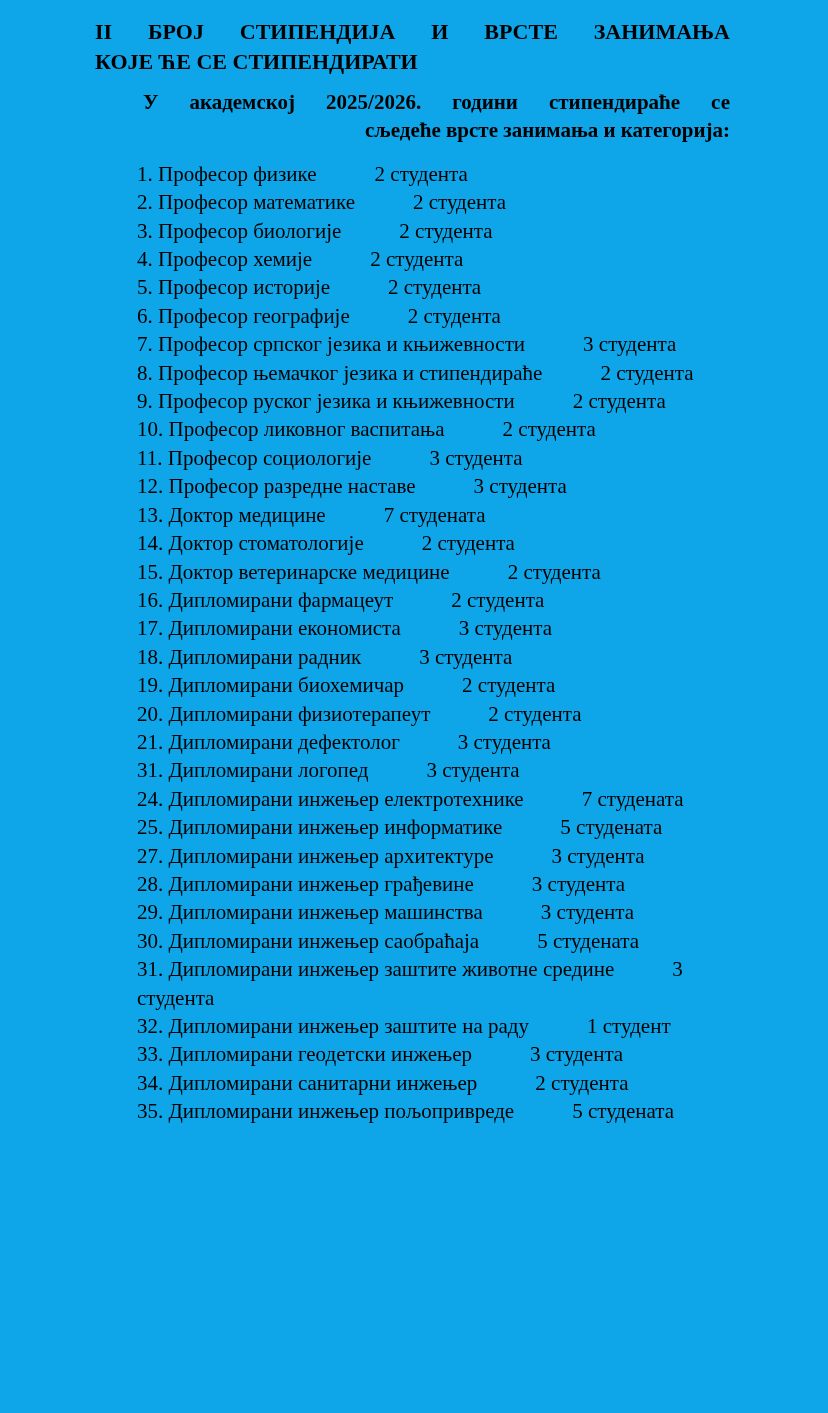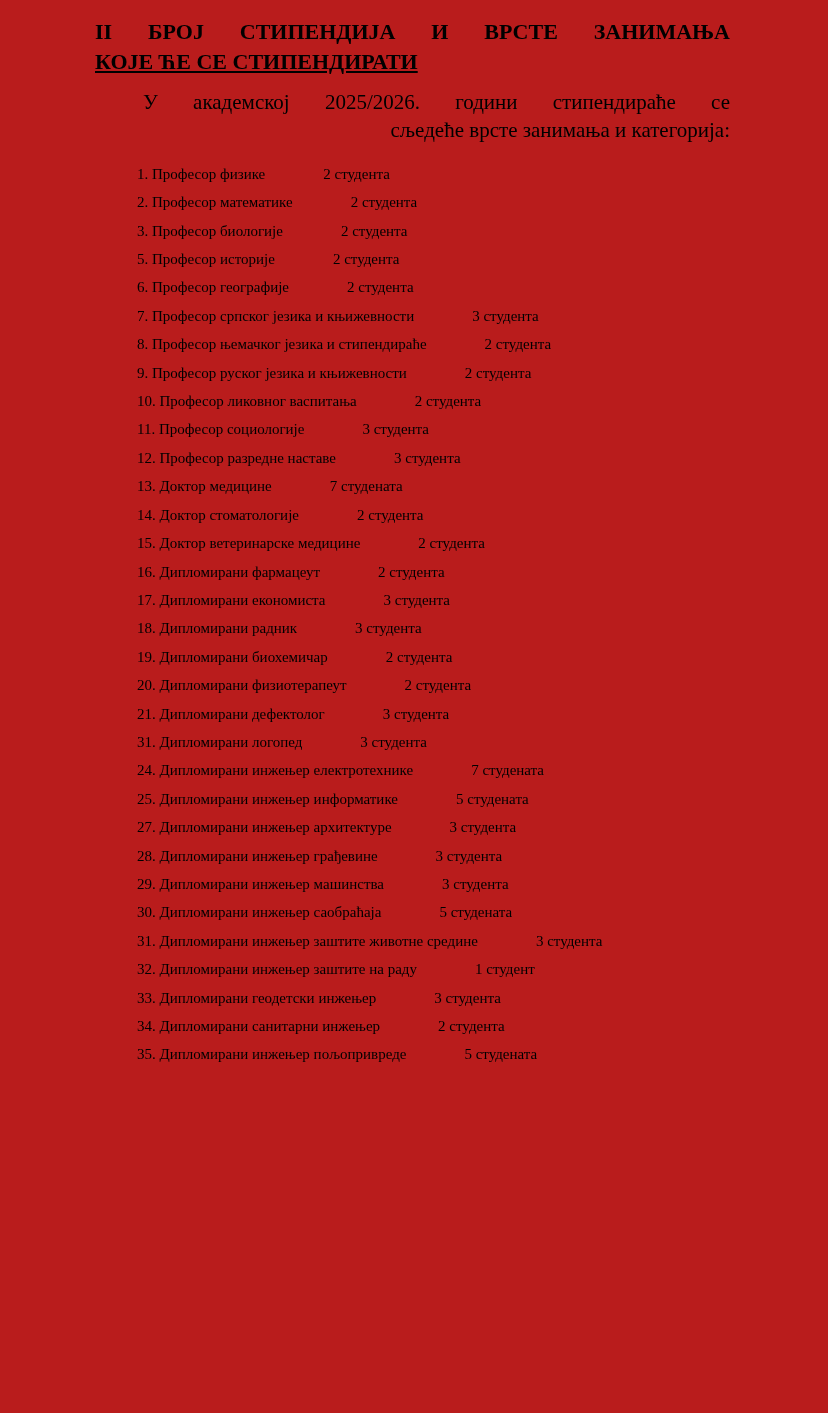--- a/index.html
+++ b/index.html
@@ -25,73 +25,74 @@
     line-height: 30px;
   }
   .heading .hl1 {
     display: block;
     text-align: justify;
     text-align-last: justify;
   }
   .heading .hl2 {
     display: block;
     text-align: left;
-    text-decoration: underline;
   }
   .intro {
     margin: 11px 0 0 0;
     font-size: 21px;
     line-height: 28.4px;
+    font-weight: bold;
   }
   .intro .il1 {
     display: block;
     text-indent: 48px;
     text-align: justify;
     text-align-last: justify;
   }
   .intro .il2 {
     display: block;
     text-align: right;
   }
   .list {
     margin: 15px 0 16px 42px;
-    font-size: 15px;
+    font-size: 21px;
     line-height: 28.4px;
   }
   .item {
     text-align: left;
   }
   .gap {
     display: inline-block;
     width: 58px;
     height: 1px;
   }
 </style>
 </head>
 <body>
 
-<div class="page" style="color: rgb(0, 0, 0); background: #b91c1c;">
+<div class="page" style="color: rgb(0, 0, 0); background: #0ea5e9;">
 
   <h1 class="heading">
     <span class="hl1">II БРОЈ СТИПЕНДИЈА И ВРСТЕ ЗАНИМАЊА</span>
     <span class="hl2">КОЈЕ ЋЕ СЕ СТИПЕНДИРАТИ</span>
   </h1>
 
   <p class="intro">
     <span class="il1">У академској 2025/2026. години стипендираће се</span>
     <span class="il2">сљедеће врсте занимања и категорија:</span>
   </p>
 
   <div class="list" id="scholarship-list">
   <div class="item"><span class="no">1.</span> <span class="occ">Професор физике</span><span class="gap"></span><span class="quota">2 студента</span></div>
 
   <div class="item"><span class="no">2.</span> <span class="occ">Професор математике</span><span class="gap"></span><span class="quota">2 студента</span></div>
 
   <div class="item"><span class="no">3.</span> <span class="occ">Професор биологије</span><span class="gap"></span><span class="quota">2 студента</span></div>
 
+  <div class="item"><span class="no">4.</span> <span class="occ">Професор хемије</span><span class="gap"></span><span class="quota">2 студента</span></div>
 
   <div class="item"><span class="no">5.</span> <span class="occ">Професор историје</span><span class="gap"></span><span class="quota">2 студента</span></div>
 
   <div class="item"><span class="no">6.</span> <span class="occ">Професор географије</span><span class="gap"></span><span class="quota">2 студента</span></div>
 
   <div class="item"><span class="no">7.</span> <span class="occ">Професор српског језика и књижевности</span><span class="gap"></span><span class="quota">3 студента</span></div>
 
   <div class="item"><span class="no">8.</span> <span class="occ">Професор њемачког језика и стипендираће</span><span class="gap"></span><span class="quota">2 студента</span></div>
 
   <div class="item"><span class="no">9.</span> <span class="occ">Професор руског језика и књижевности</span><span class="gap"></span><span class="quota">2 студента</span></div>

